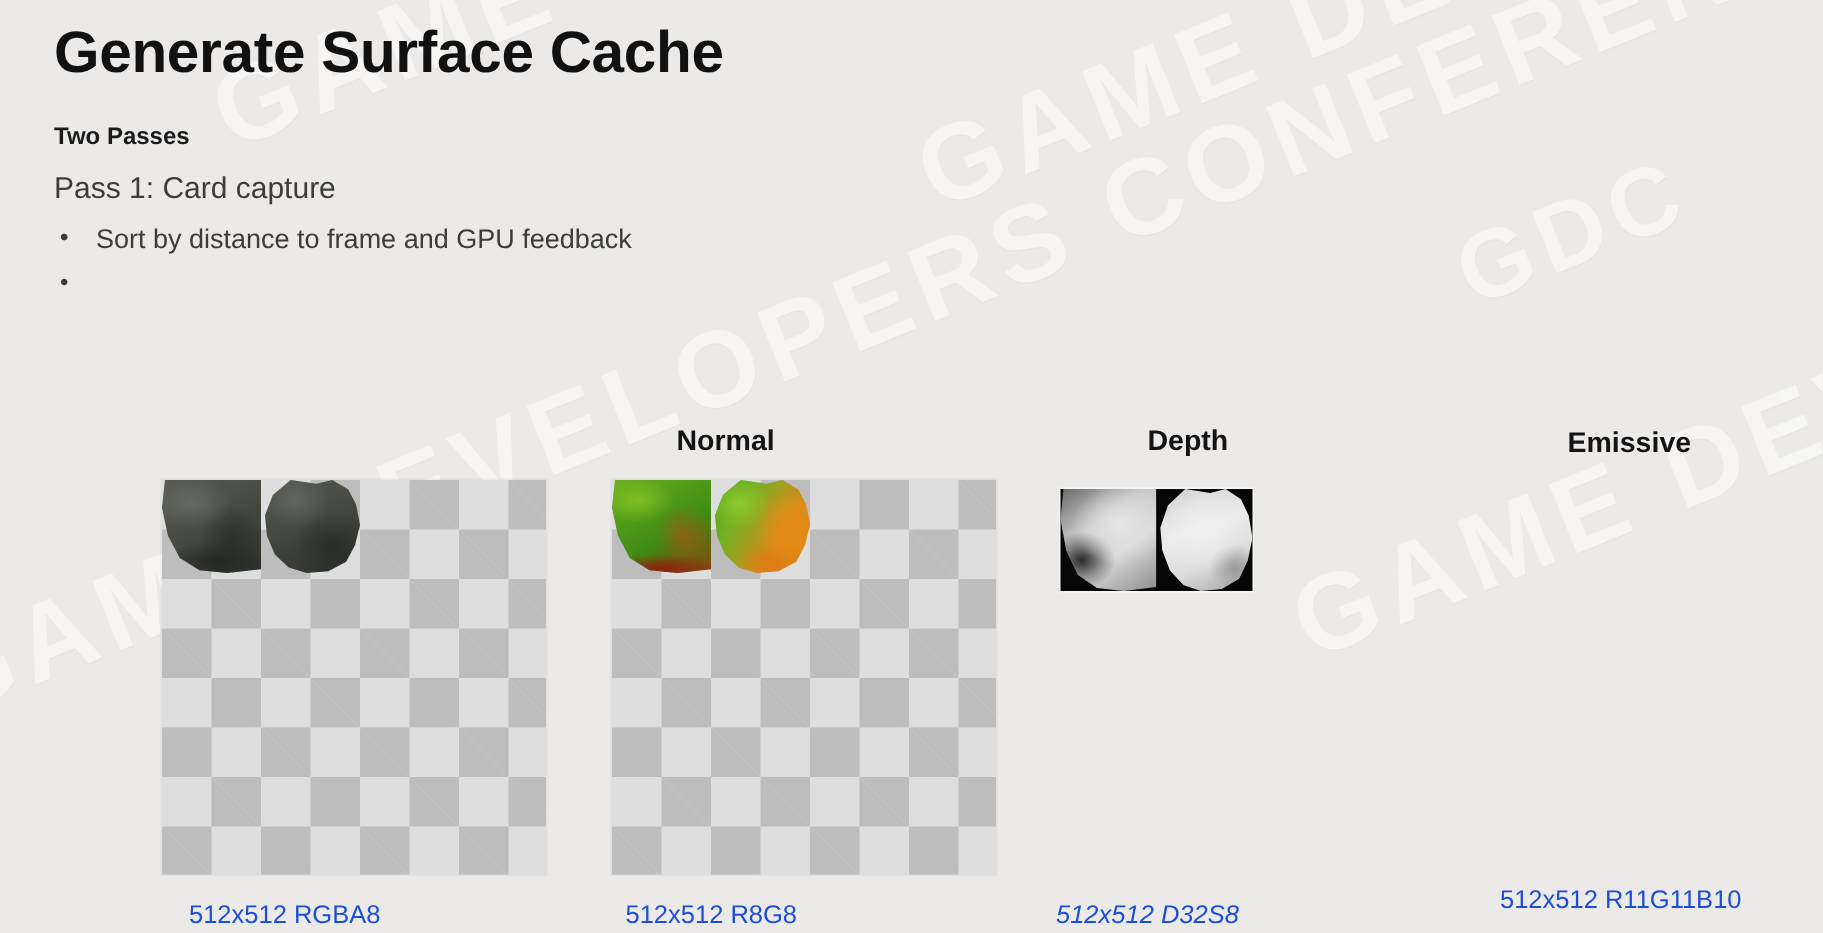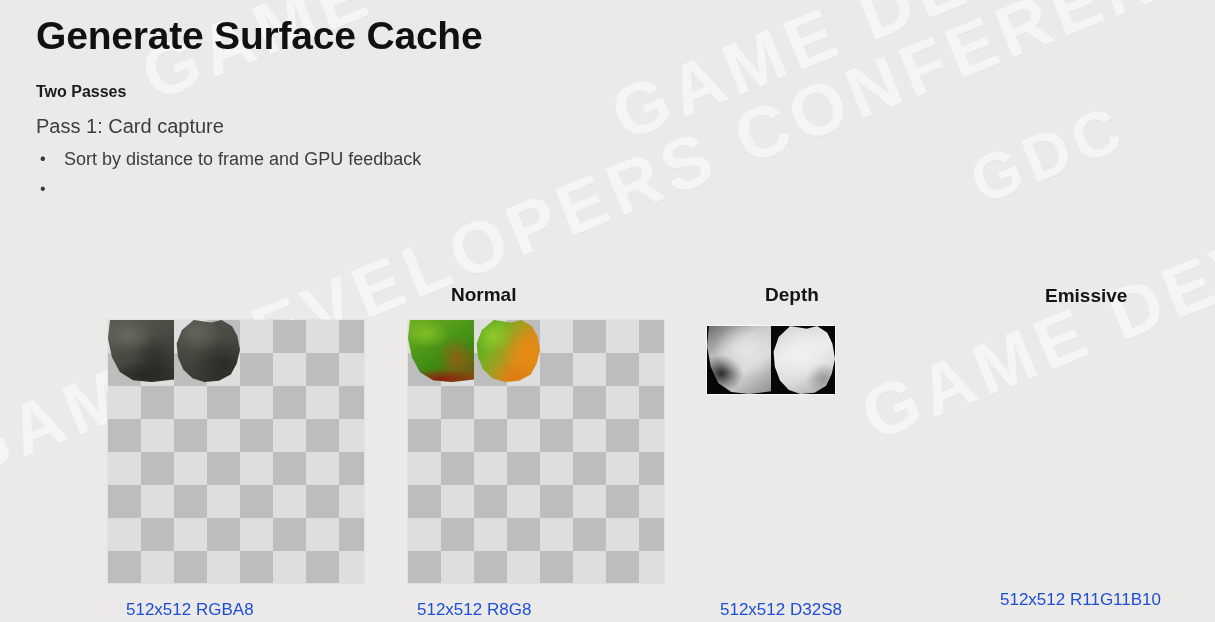--- a/index.html
+++ b/index.html
@@ -249,21 +249,21 @@
   </div>
 
   <div class="channel">
     <div class="ch-header" style="left:725px; top:284px;margin-left:40px;">Depth</div>
 
     <div class="depth-panel" style="left:707px; top:326px; width:128px; height:68px;"></div>
 
     <div class="blob blob-a rock-depth-a" style="left:707px; top:326px; width:64px; height:68px;"></div>
     <div class="blob blob-b rock-depth-b" style="left:771px; top:326px; width:64px; height:68px;"></div>
 
-    <div class="ch-caption" style="left:720px; top:600px;">512x512 D32S8</div>
+    <div class="ch-caption" style="left:704px; top:600px;font-style:italic;">512x512 D32S8</div>
   </div>
 
   <div class="channel">
     <div class="ch-header" style="left:1002px; top:285px;margin-left:43px;">Emissive</div>
 
     <div class="ch-caption" style="left:1000px; top:590px;">512x512 R11G11B10</div>
   </div>
 
 </div>
 

